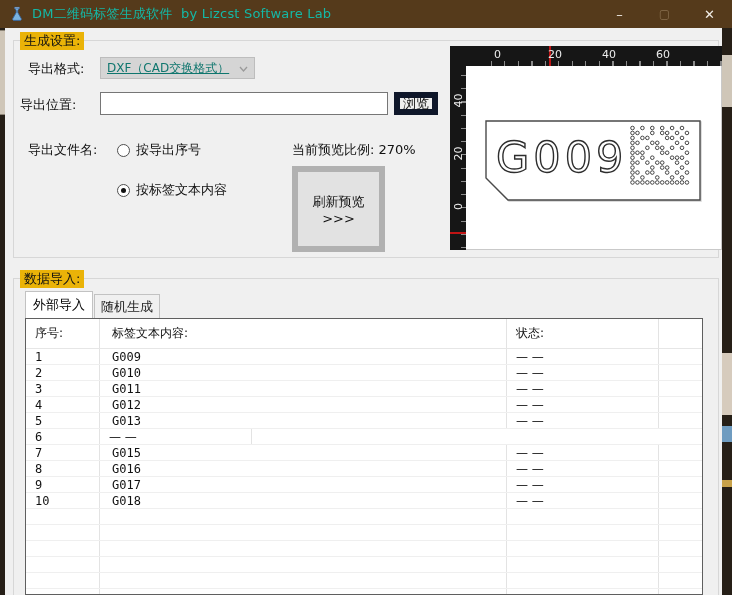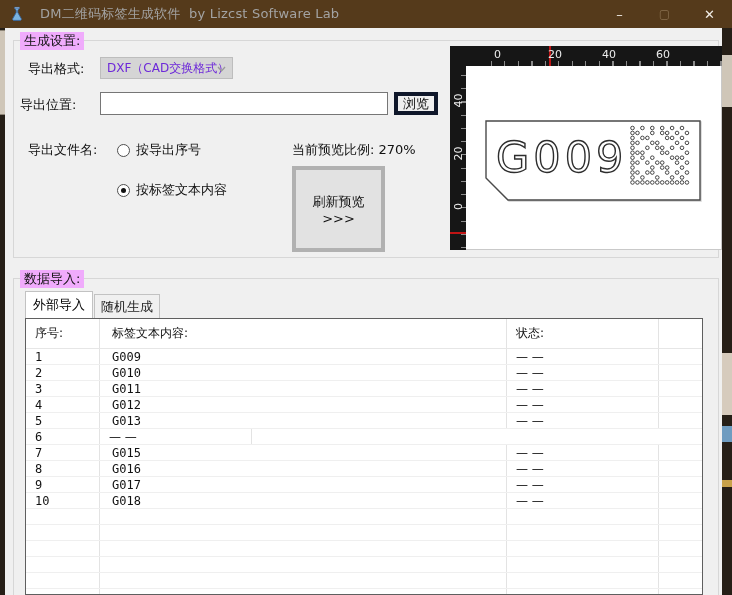--- a/index.html
+++ b/index.html
@@ -3,44 +3,44 @@
 <meta charset="utf-8">
 <style>
   * { margin:0; padding:0; box-sizing:border-box; }
   html,body { background:#222; }
   body { font-family:"DejaVu Sans","Liberation Sans",sans-serif; }
   .screen { position:relative; width:732px; height:595px; background:#f0f0f0; overflow:hidden; }
 
   
   .titlebar { position:absolute; left:0; top:0; width:732px; height:28px; background:#553a1b; display:flex; align-items:center; }
   .app-icon { width:16px; height:16px; margin-left:9px; flex:0 0 auto; }
-  .title-text { color:#a3a3a3; font-size:13px; margin-left:15px; white-space:pre; letter-spacing:.2px; }
+  .title-text { color:#14b8a6; font-size:13px; margin-left:7px; white-space:pre; letter-spacing:.2px; }
   .win-controls { position:absolute; right:0; top:0; height:28px; display:flex; }
   .win-btn { width:45px; height:28px; display:flex; align-items:center; justify-content:center; font-size:13px; color:#f2eee8; cursor:default; }
   .win-btn.max { color:#8a7050; font-size:12px; }
 
   
   .edge { position:absolute; top:28px; bottom:0; background:#261f17; }
   .edge.left { left:0; width:5px; }
   .edge.right { right:0; width:10px; }
   .frag { position:absolute; left:0; right:0; }
 
   
   .fieldset { position:absolute; border:1px solid #d7d7d7; }
-  .legend { position:absolute; top:-9px; left:6px; background:#f0abfc; padding:0 4px; font-size:13px; color:#111;text-align:right; }
+  .legend { position:absolute; top:-9px; left:6px; background:#eab308; padding:0 4px; font-size:13px; color:#111;text-align:right; }
 
   .lbl { position:absolute; font-size:13px; color:#111; white-space:nowrap; }
 
   
-  .dropdown { position:absolute; left:100px; top:57px; width:133px; height:22px; background:#d5d5d5; border:1px solid #bdbdbd; color:#6d28d9; font-size:12px; display:flex; align-items:center; padding-left:6px; }
+  .dropdown { position:absolute; left:100px; top:57px; width:155px; height:22px; background:#d5d5d5; border:1px solid #bdbdbd; color:#0f766e; font-size:12px; display:flex; align-items:center; padding-left:6px;text-decoration:underline; }
   .dd-arrow { position:absolute; right:6px; top:8px; width:9px; height:6px; }
 
   
   .txt-input { position:absolute; left:100px; top:92px; width:288px; height:23px; border:1px solid #767676; background:#fff; font-size:12px; padding:0 4px; font-family:inherit; }
-  .btn { position:absolute; background:#efefef; border:4px solid #0f172a; font-size:13px; color:#111; display:flex; align-items:center; justify-content:center; font-family:inherit; }
+  .btn { position:absolute; background:#efefef; border:6px solid #0f172a; font-size:13px; color:#111; display:flex; align-items:center; justify-content:center; font-family:inherit; }
   .btn-browse { left:394px; top:92px; width:44px; height:23px; }
   .btn-refresh { left:292px; top:166px; width:93px; height:86px; background:#e2e2e2; border-color:#b1b1b1; }
 
   
   .radio-row { position:absolute; display:flex; align-items:center; gap:6px; }
   .radio { width:13px; height:13px; border:1px solid #4f4f4f; border-radius:50%; background:#fff; position:relative; flex:0 0 auto; }
   .radio.checked::after { content:""; position:absolute; left:3px; top:3px; width:5px; height:5px; border-radius:50%; background:#111; }
   .radio-row span.rlabel { font-size:13px; color:#111;text-align:center; }
 
   

